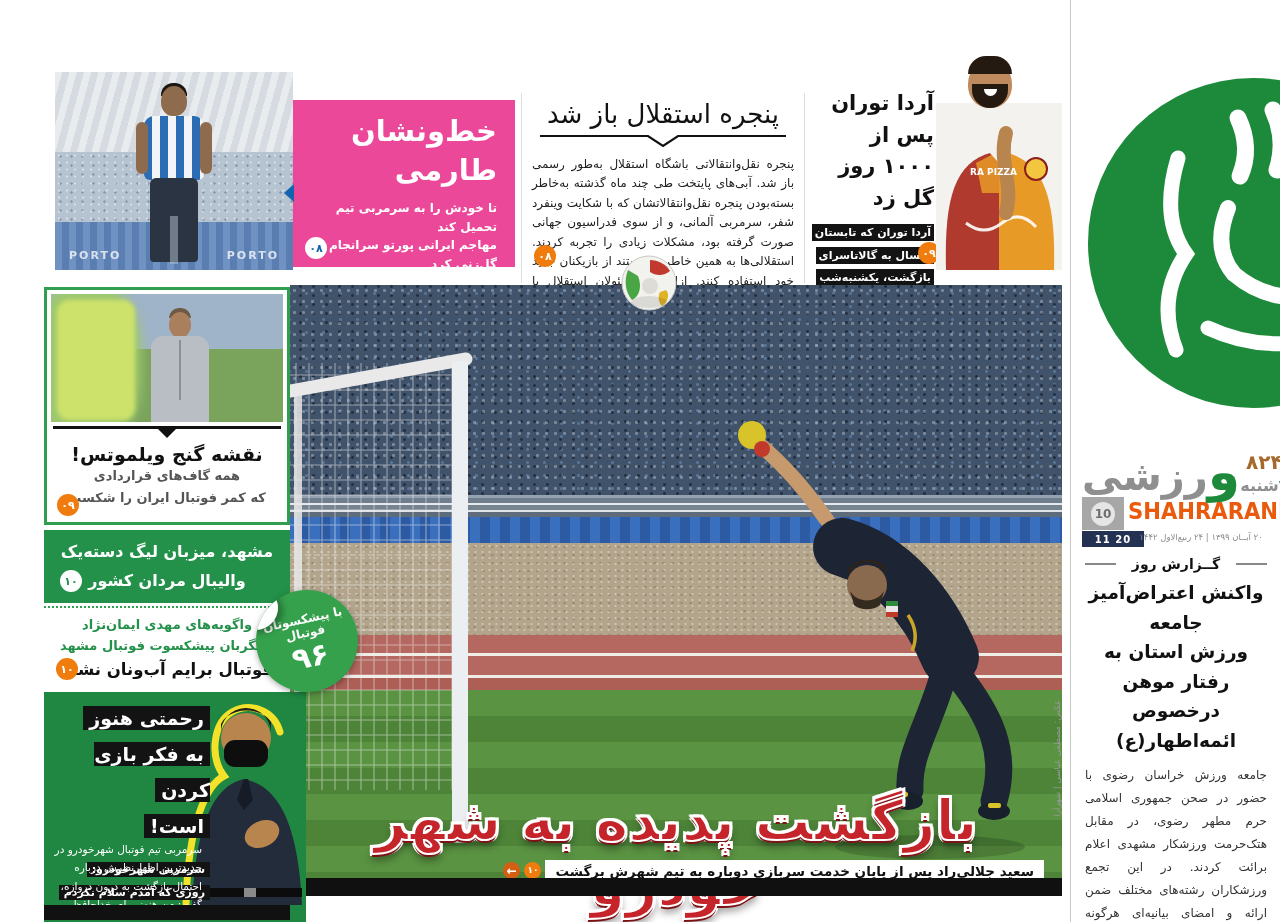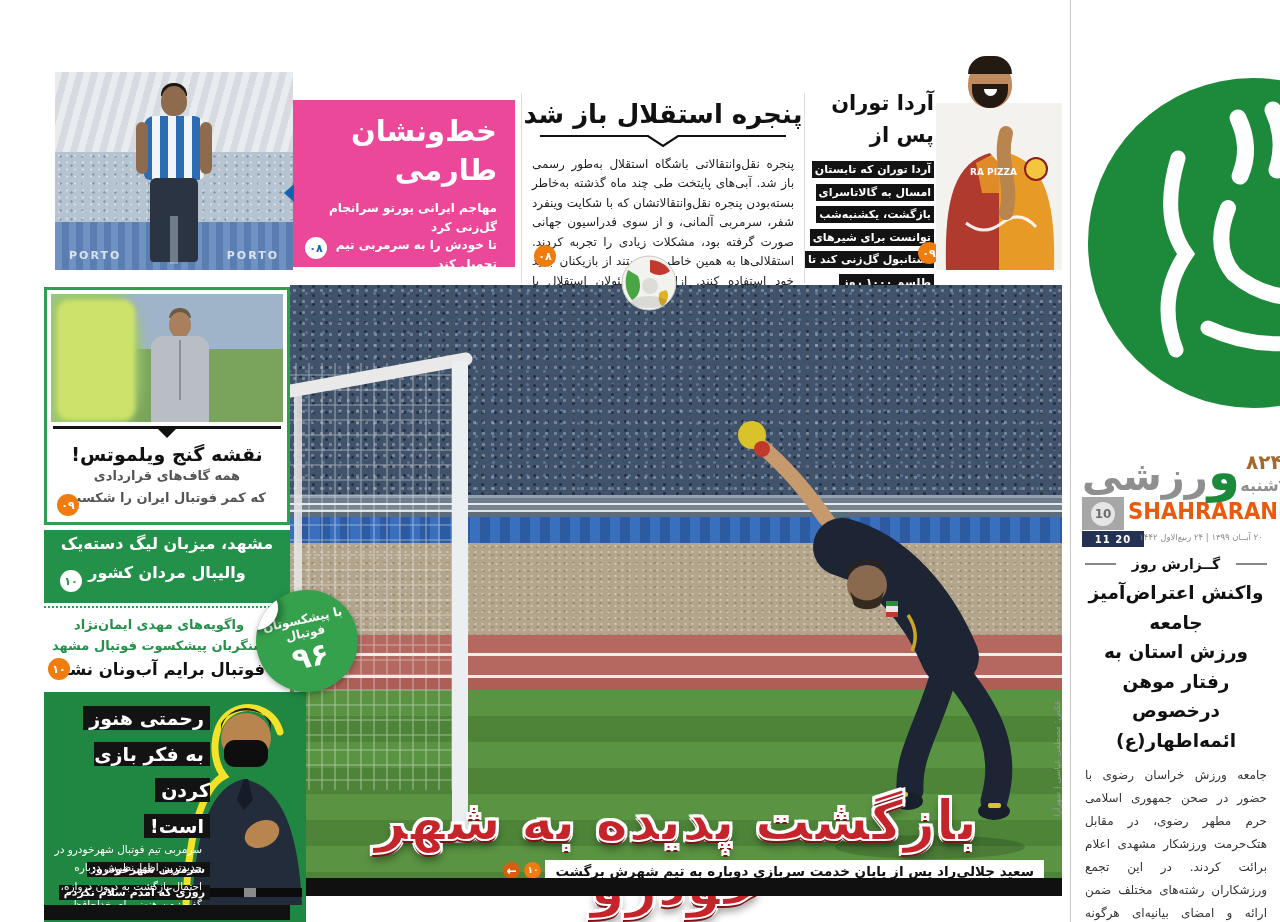--- a/index.html
+++ b/index.html
@@ -25,21 +25,21 @@
 
   
   #taremi-box{left:293px;top:100px;width:222px;height:167px;background:#ec4899;color:#fff;}
   #taremi-box .notch{position:absolute;left:-9px;top:84px;width:0;height:0;border-top:9px solid transparent;border-bottom:9px solid transparent;border-right:10px solid #1264b0;}
   #taremi-box .hl{direction:rtl;text-align:right;padding:12px 18px 0 10px;font-size:29px;font-weight:bold;line-height:1.35;}
   #taremi-box .sub{direction:rtl;text-align:right;padding:9px 18px 0 10px;font-size:12px;font-weight:bold;line-height:1.55;}
   #taremi-box .pg{position:absolute;left:12px;bottom:8px;background:#fff;color:#1264b0;}
 
   
   #esteghlal{left:521px;top:93px;width:282px;height:190px;border-left:1px solid #ddd;border-right:1px solid #ddd;}
-  #esteghlal .hl{direction:rtl;text-align:center;font-size:26px;font-weight:bold;color:#111;padding-top:6px;}
+  #esteghlal .hl{direction:rtl;text-align:center;font-size:26px;font-weight:normal;color:#111;padding-top:6px;}
   #esteghlal .divider{display:block;margin:4px auto 6px;}
   #esteghlal .body{direction:rtl;text-align:justify;font-size:12px;line-height:1.62;color:#222;padding:0 10px;}
   #esteghlal .pg{position:absolute;left:12px;top:152px;background:#ef7c0c;color:#fff;}
 
   
   #arda-text{left:806px;top:88px;width:128px;height:190px;}
   #arda-text .hl{direction:rtl;text-align:right;font-size:21px;font-weight:bold;color:#111;line-height:1.5;}
   #arda-text .strips{margin-top:8px;direction:rtl;text-align:right;font-size:11px;font-weight:bold;line-height:2.05;}
   #arda-text .strips span{background:#131313;color:#fff;padding:2px 3px;-webkit-box-decoration-break:clone;box-decoration-break:clone;}
   #arda-pg{left:918px;top:242px;background:#ef7c0c;color:#fff;}
@@ -79,26 +79,26 @@
   #wilmots .coach-hair{position:absolute;left:118px;top:14px;width:22px;height:10px;border-radius:10px 10px 0 0;background:#6e5a44;}
   #wilmots .coach-body{position:absolute;left:100px;top:42px;width:58px;height:86px;border-radius:12px 12px 0 0;background:#b9bec4;}
   #wilmots .coach-zip{position:absolute;left:128px;top:46px;width:2px;height:60px;background:#8a9097;}
   #wilmots .divline{height:3px;background:#111;margin:0 6px;position:relative;}
   #wilmots .divline .tri{position:absolute;left:50%;transform:translateX(-50%);top:3px;width:0;height:0;border-left:9px solid transparent;border-right:9px solid transparent;border-top:9px solid #111;}
   #wilmots .hl{direction:rtl;text-align:center;font-size:19px;font-weight:bold;color:#111;margin-top:14px;}
   #wilmots .sub{direction:rtl;text-align:center;font-size:13px;font-weight:bold;color:#555;line-height:1.7;margin-top:0;}
   #wilmots .pg{position:absolute;left:10px;bottom:6px;background:#ef7c0c;color:#fff;}
 
   #volleyball{left:44px;top:530px;width:246px;height:73px;background:#23914a;color:#fff;}
-  #volleyball .l{direction:rtl;text-align:center;font-size:16px;font-weight:bold;line-height:1.8;}
+  #volleyball .l{direction:rtl;text-align:center;font-size:16px;font-weight:bold;line-height:1.8;padding-top:8px;}
   #volleyball .pg{position:absolute;left:16px;top:40px;background:#fff;color:#23914a;}
 
   #sep-dotted{left:44px;top:606px;width:246px;height:0;border-top:2px dotted #2f9e4f;}
 
-  #imannejad{left:36px;top:610px;width:246px;height:80px;background:#fff;}
+  #imannejad{left:44px;top:610px;width:246px;height:80px;background:#fff;}
   #imannejad .intro{direction:rtl;text-align:center;font-size:13px;font-weight:bold;color:#23914a;line-height:1.65;padding-top:4px;}
   #imannejad .hl{direction:rtl;text-align:center;font-size:16.5px;font-weight:bold;color:#111;margin-top:3px;}
   #imannejad .pg{position:absolute;left:12px;top:48px;background:#ef7c0c;color:#fff;}
 
   #rahmati{left:44px;top:692px;width:246px;height:271px;background:#1f8742;overflow:hidden;padding-left:16px;}
   #rahmati .strips{position:absolute;right:88px;left:0;top:8px;direction:rtl;text-align:right;padding-right:8px;}
   #rahmati .strips .h span{background:#131313;color:#fff;font-size:19px;font-weight:bold;padding:1px 6px;line-height:1.9;}
   #rahmati .strips .s span{background:#131313;color:#fff;font-size:11px;font-weight:bold;padding:1px 5px;line-height:1.9;}
   #rahmati .body{position:absolute;left:8px;top:148px;width:150px;direction:rtl;text-align:right;font-size:10.5px;color:#fff;line-height:1.75;}
   #rahmati .pg{position:absolute;left:58px;bottom:8px;background:#fff;color:#1f8742;}
@@ -160,38 +160,39 @@
   </div>
 </div>
 
 <div class="abs" id="taremi-box">
   <div class="notch"></div>
   <div class="hl">
     <div>خط‌ونشان</div>
     <div>طارمی</div>
   </div>
   <div class="sub">
+    <div>تا خودش را به سرمربی تیم تحمیل کند</div>
     <div>مهاجم ایرانی پورتو سرانجام گل‌زنی کرد</div>
-    <div>تا خودش را به سرمربی تیم تحمیل کند</div>
   </div>
   <div class="pg">۰۸</div>
 </div>
 
 <div class="abs" id="esteghlal">
   <div class="hl">پنجره استقلال باز شد</div>
   <svg class="divider" width="250" height="16" viewBox="0 0 250 16">
     <polyline points="2,3 110,3 125,13 140,3 248,3" fill="none" stroke="#111" stroke-width="2.2"></polyline>
   </svg>
   <div class="body">پنجره نقل‌وانتقالاتی باشگاه استقلال به‌طور رسمی باز شد. آبی‌های پایتخت طی چند ماه گذشته به‌خاطر بسته‌بودن پنجره نقل‌وانتقالاتشان که با شکایت وینفرد شفر، سرمربی آلمانی، و از سوی فدراسیون جهانی صورت گرفته بود، مشکلات زیادی را تجربه کردند. استقلالی‌ها به همین خاطر نتوانستند از بازیکنان جدید خود استفاده کنند. ازاین‌رو، مسئولان استقلال با مشکلات فراوان توانسته بودند پول وینفرد شفر را پرداخت کنند اما وکیل این مربی آلمانی خیلی</div>
   <div class="pg">۰۸</div>
 </div>
 
 <div class="abs" id="arda-text">
   <div class="hl">
     <div>آردا توران پس از</div>
+    <div>۱۰۰۰ روز گل زد</div>
   </div>
   <div class="strips"><span>آردا توران که تابستان امسال به گالاتاسرای بازگشت، یکشنبه‌شب توانست برای شیرهای استانبول گل‌زنی کند تا طلسم ۱۰۰۰ روز گل‌نزنی او به‌این‌ترتیب شکسته شود. توران تابستان ۲۰۱۵ با...</span></div>
 </div>
 <div class="abs pg" id="arda-pg">۰۹</div>
 
 <div class="abs" id="arda-photo">
   <svg width="126" height="167" viewBox="0 0 126 167">
     <rect width="126" height="167" fill="#f4f2ef"></rect>
     <path d="M10,167 C8,90 20,55 63,48 L63,167 Z" fill="#b03a2e"></path>
     <path d="M63,48 C106,55 120,90 118,167 L63,167 Z" fill="#e89a27"></path>

